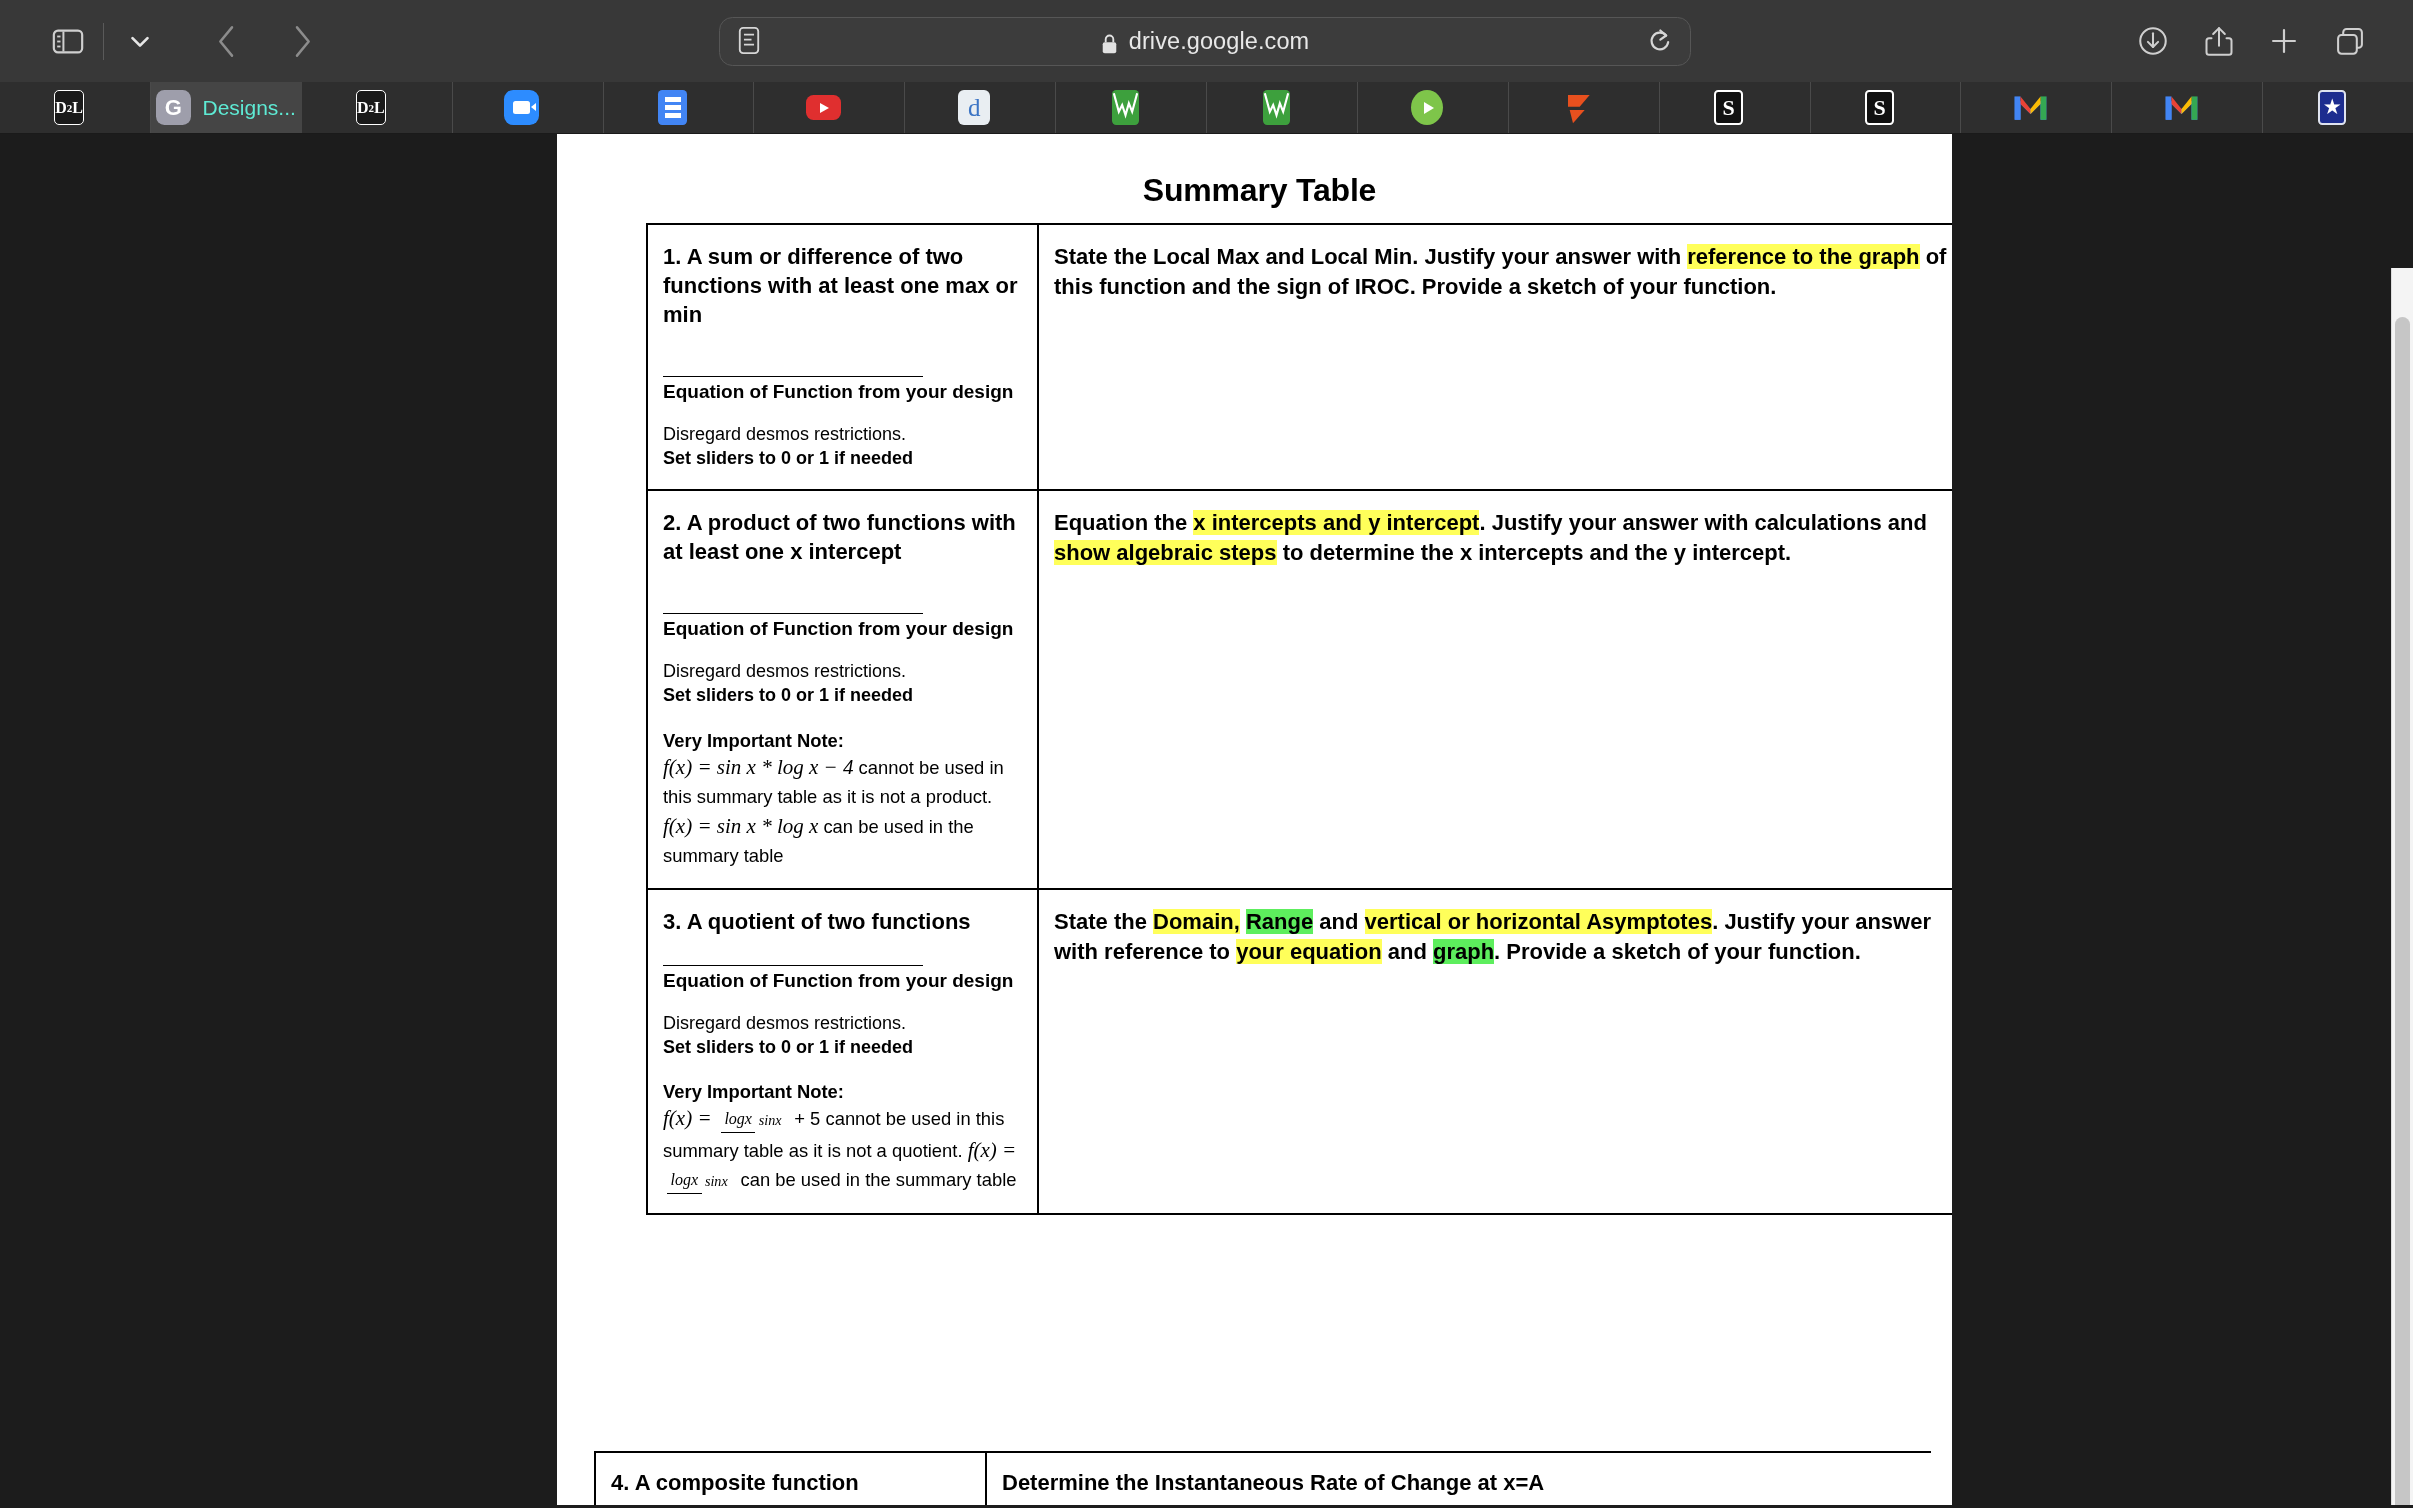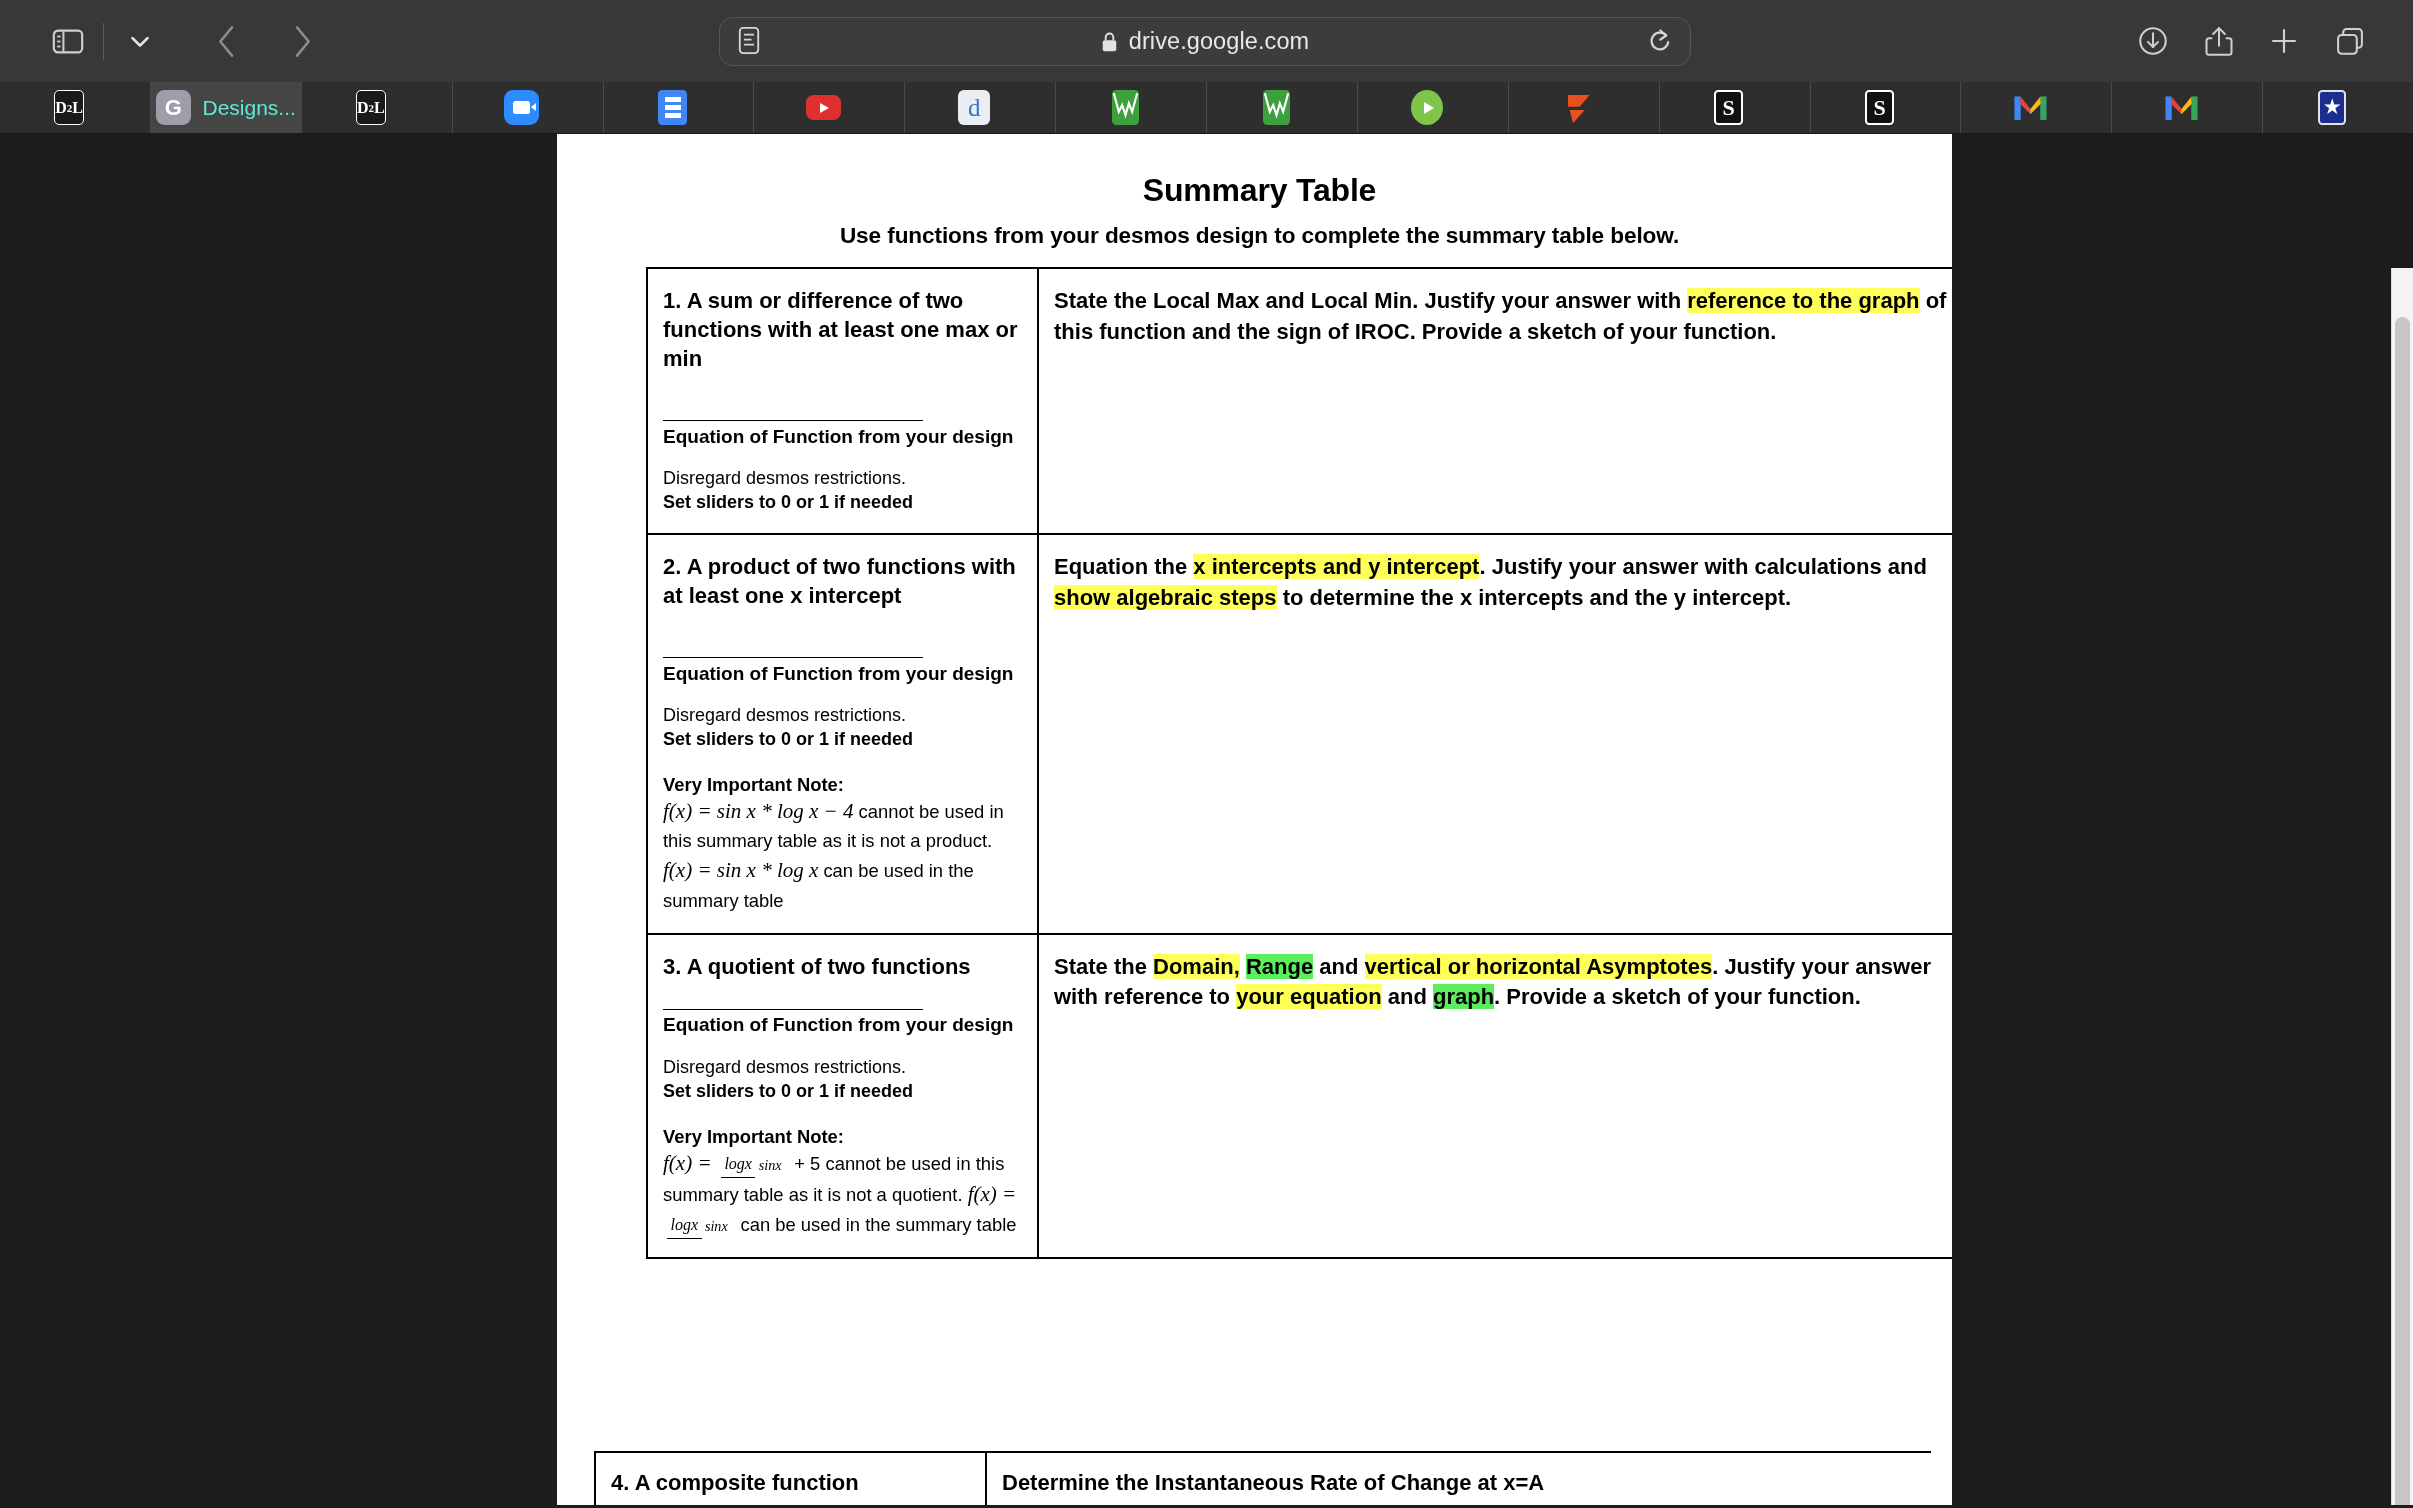--- a/index.html
+++ b/index.html
@@ -33,21 +33,21 @@
   }
   #url-bar {
     width: 100%; height: 100%;
     border: 1.7px solid #565656; border-radius: 13.4px;
     background: #3c3c3c;
     display: flex; align-items: center; position: relative;
   }
   #reader-icon { position: absolute; left: 18.4px; top: 50%; transform: translateY(-50%); }
   #reload-icon { position: absolute; right: 18.4px; top: 50%; transform: translateY(-50%); }
   #url-center {
-    flex: 1; display: flex; align-items: center; justify-content: center; gap: 11px;
+    flex: 1; display: flex; align-items: flex-end; justify-content: center; gap: 11px;
   }
   #url-text {
     color: #e8e8e8; font-size: 23.5px; letter-spacing: 0.1px;
     font-family: "Liberation Sans", sans-serif;
   }
 
   #chrome-right {
     position: absolute; right: 35px; top: 12.6px;
     display: flex; align-items: center; gap: 8.4px;
   }
@@ -470,21 +470,20 @@
   </div>
 
 </div>
 
 <div id="content-area">
 
   <div id="doc-page">
     <div id="doc-inner">
 
       <div id="doc-title">Summary Table</div>
-      <div id="doc-subtitle">Use functions from your desmos design to complete the summary table below.</div>
 
       <table id="summary-table">
 
         <tbody>
             <tr>
           <td class="col-left">
             <div class="q-head">1. A sum or difference of two functions with at least one max or min</div>
             <div class="blank-line"></div>
             <div class="eq-label">Equation of Function from your design</div>
             <div class="note-small">

